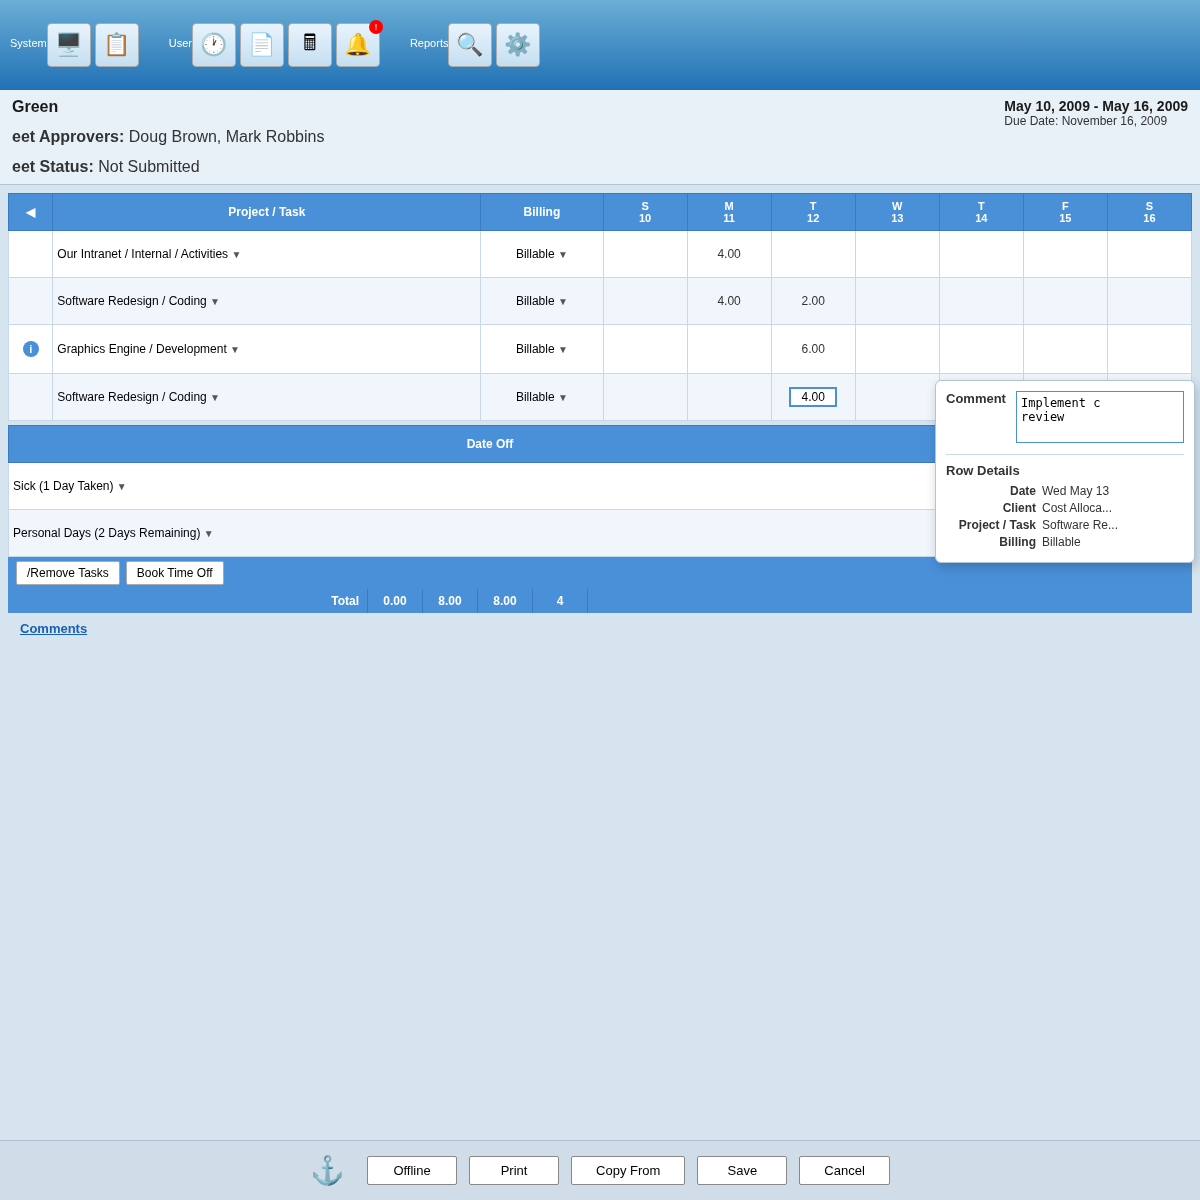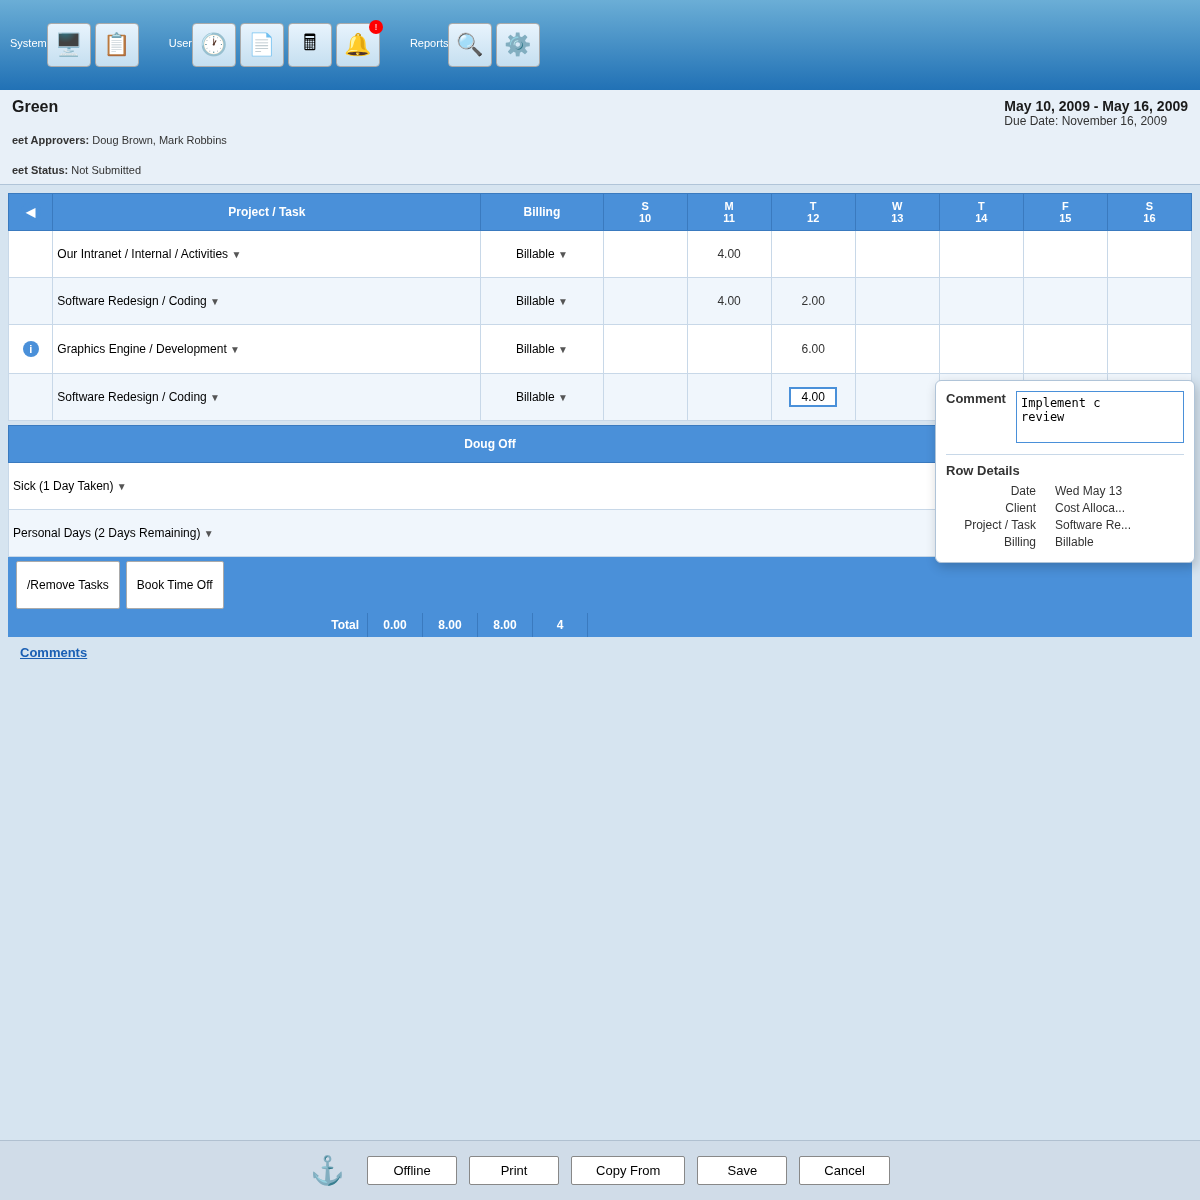--- a/index.html
+++ b/index.html
@@ -67,21 +67,21 @@
     
     .header-info {
       background: #e8f0f8;
       padding: 8px 12px;
       display: flex;
       justify-content: space-between;
       align-items: flex-start;
       border-bottom: 1px solid #b0c4d8;
     }
     .header-left .user-name { font-size: 16px; font-weight: bold; color: #1a1a1a; }
-    .header-left .info-line { font-size: 11px; color: #333; margin-top: 18px; }
+    .header-left .info-line { font-size: 16px; color: #333; margin-top: 12px; }
     .header-right { }
     .header-right .date-range { font-size: 14px; font-weight: bold; color: #1a1a1a; }
     .header-right .due-date { font-size: 12px; color: #333; }
 
     
     .main-content {
       padding: 8px;
       background: #d6e4f0;
     }
 
@@ -138,21 +138,21 @@
     .action-buttons {
       background: #4a90d9;
       padding: 4px 8px;
       display: flex;
       gap: 6px;
       align-items: center;
     }
     .action-btn {
       background: white;
       border: 1px solid #aaa;
-      padding: 16px 10px;
+      padding: 4px 10px;
       font-size: 12px;
       cursor: pointer;
       border-radius: 2px;
       text-align: center;
     }
 
     
     .total-row {
       background: #4a90d9;
       display: flex;
@@ -251,25 +251,25 @@
       font-weight: bold;
       color: #333;
       margin-bottom: 6px;
     }
     .popup-detail-row {
       display: flex;
       margin-bottom: 3px;
       font-size: 12px;
     }
     .popup-detail-label {
-      font-weight: normal;
+      font-weight: bold;
       color: #333;
       text-align: right;
       width: 90px;
-      margin-right: 19px;
+      margin-right: 6px;
       flex-shrink: 0;
     }
     .popup-detail-value {
       color: #333;
       text-align: center;
     }
 
     
     .info-icon {
       display: inline-block;
@@ -437,21 +437,21 @@
         <td class="cell-value" style="background:#f0f6fc;"></td>
         <td class="cell-value" style="background:#f0f6fc;"></td>
       </tr>
     </tbody>
   </table>
 
   <table class="timesheet-table" style="margin-top:4px;">
     <thead>
       <tr>
         <td colspan="3" style="background:#4a90d9; color:white; font-weight:bold; text-align:center; padding:5px; border:1px solid #3a7abf;">
-          <span>Doug Off</span>
+          <span>Date Off</span>
         </td>
         <th class="day-header">S<br>10</th>
         <th class="day-header">M<br>11</th>
         <th class="day-header">T<br>12</th>
         <th class="day-header">1</th>
       </tr>
     </thead>
     <tbody>
       <tr>
         <td colspan="3">

